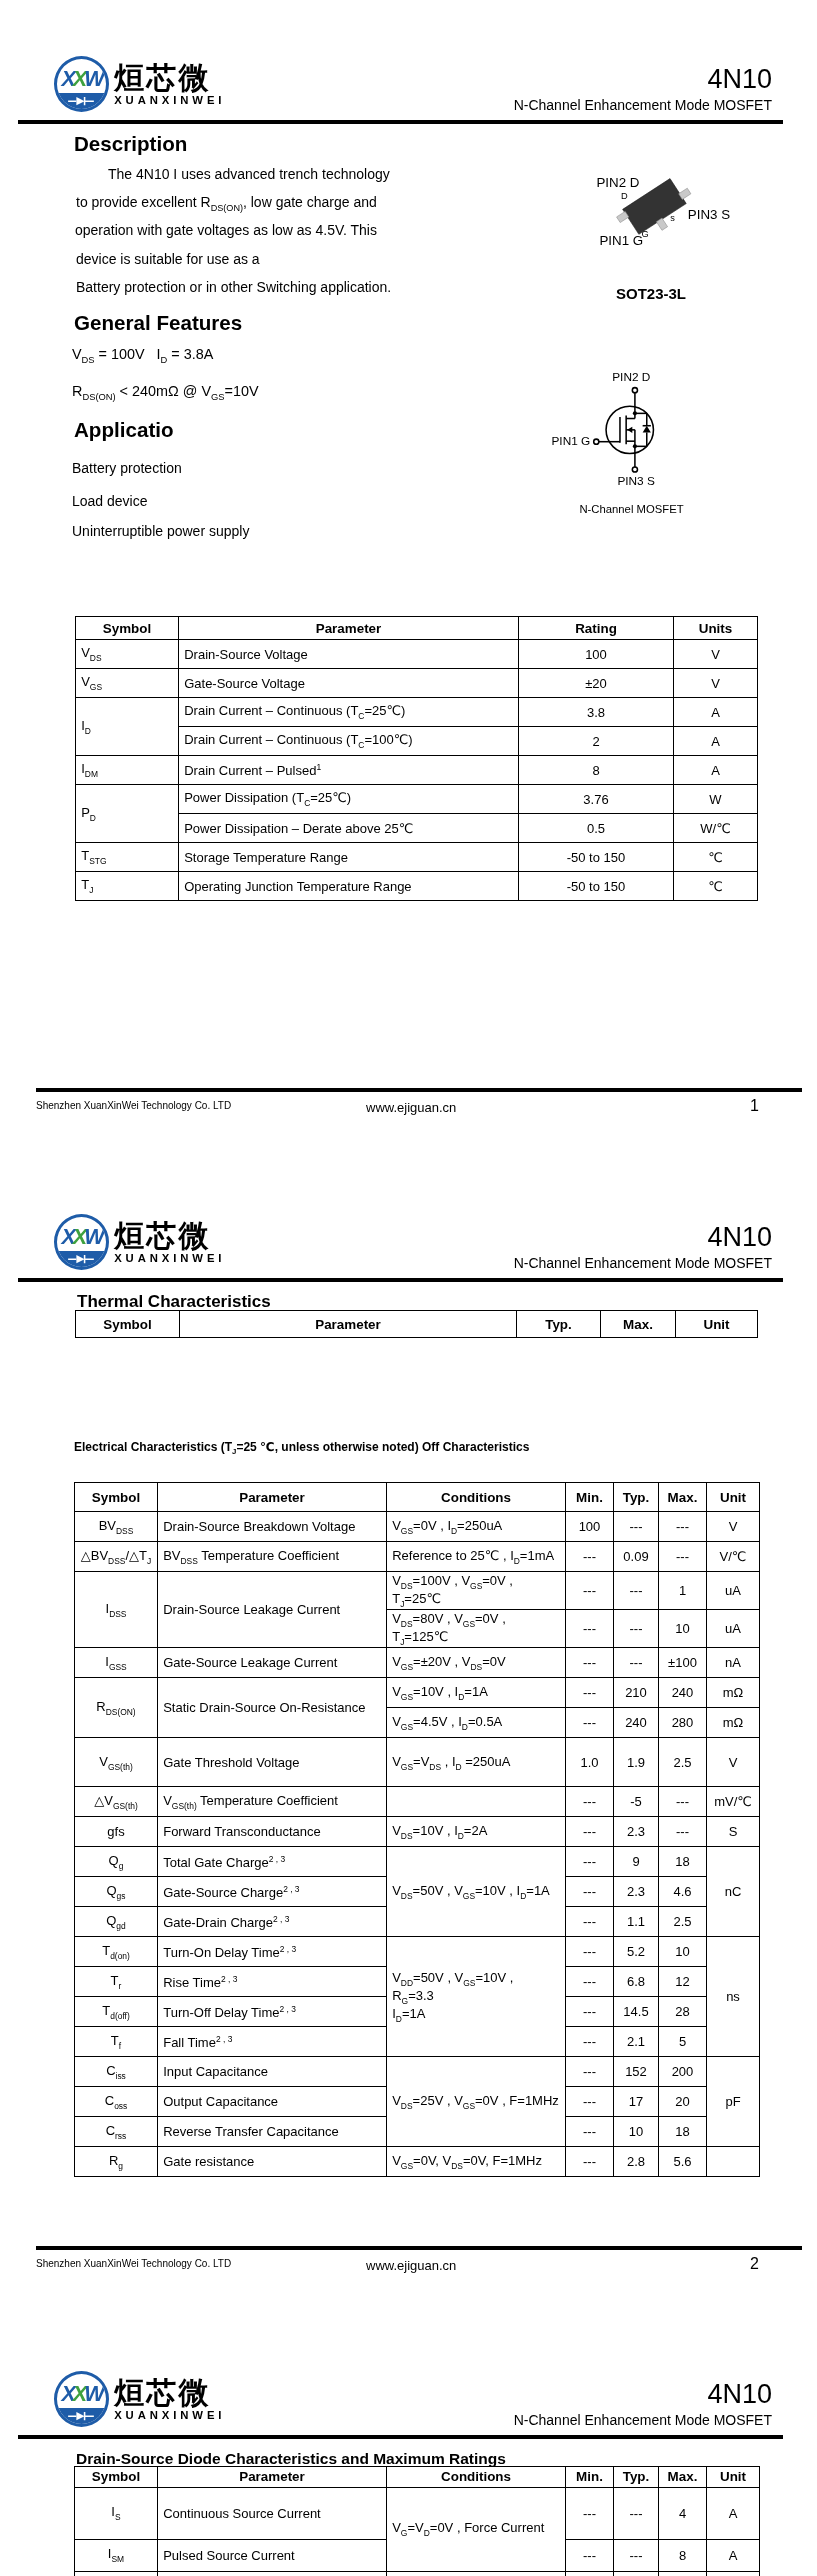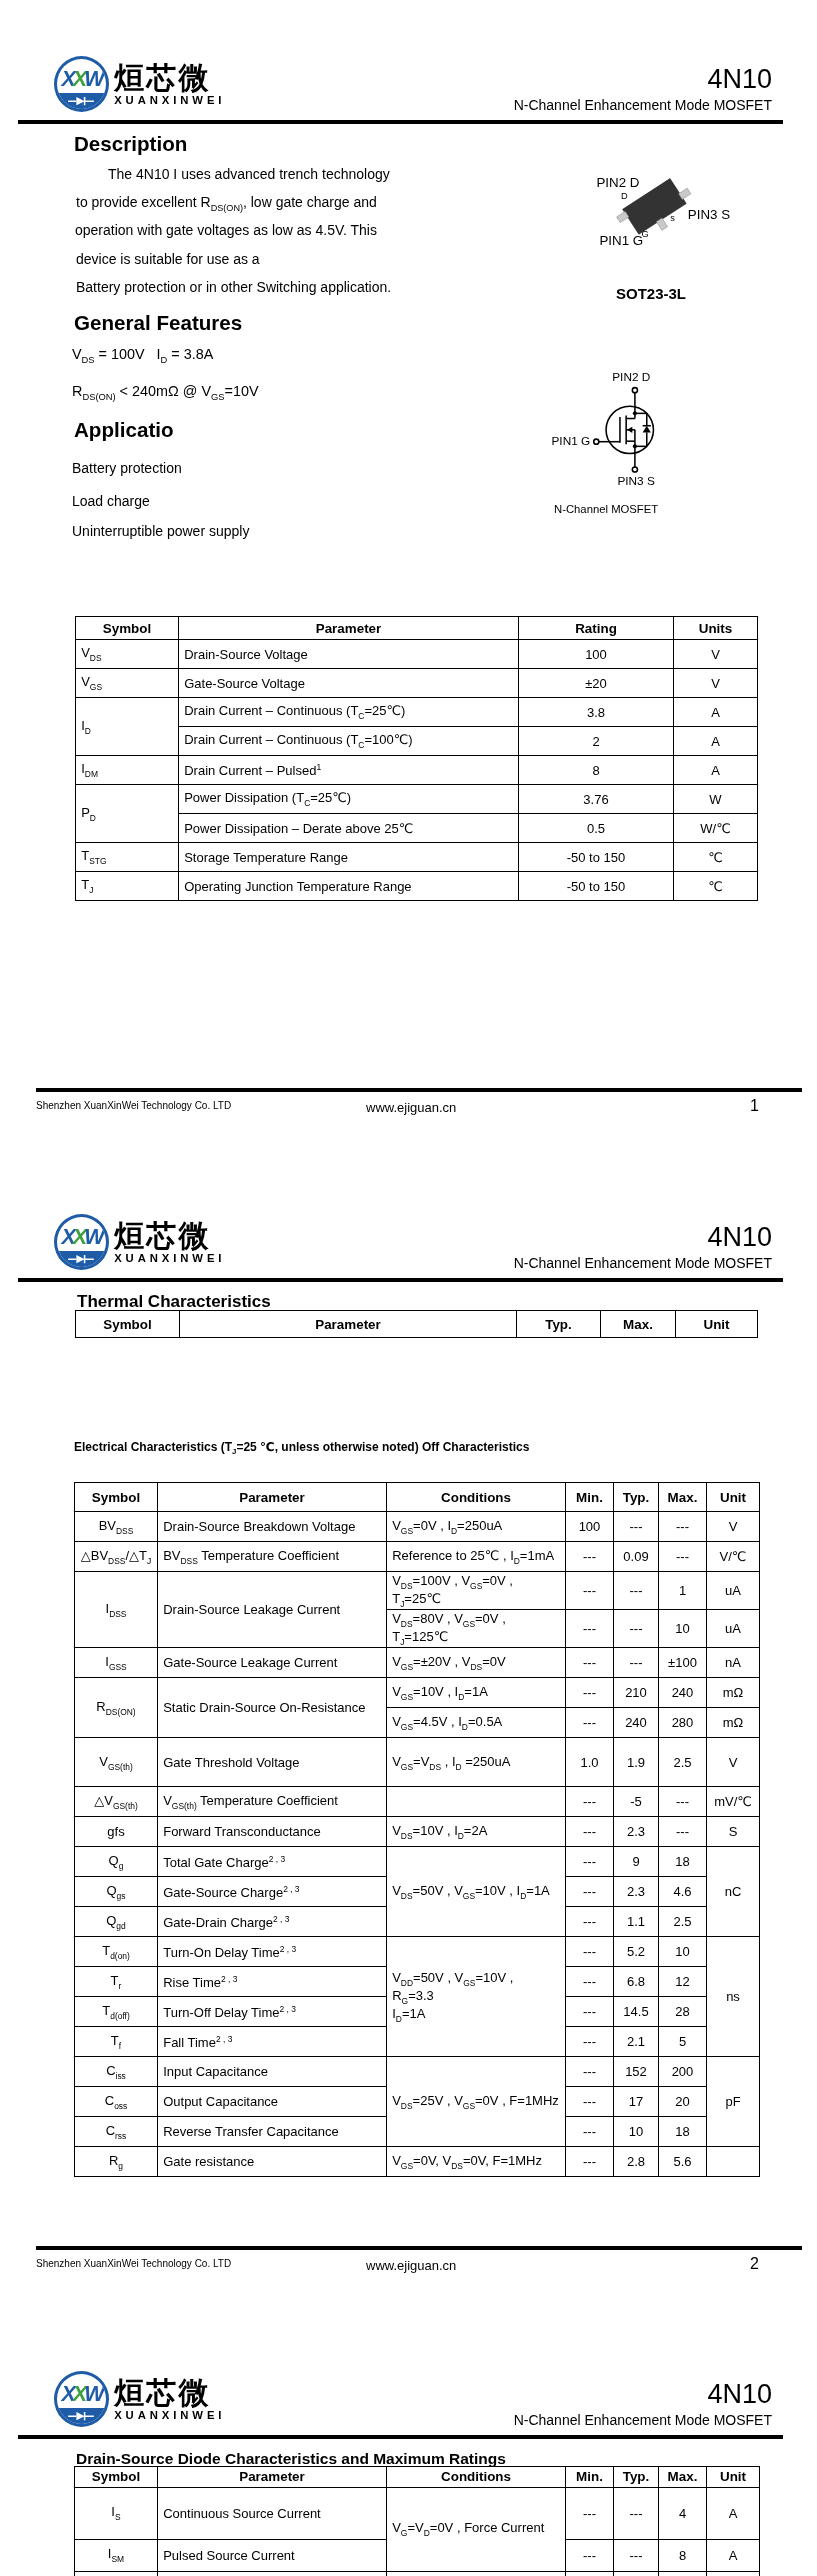--- a/index.html
+++ b/index.html
@@ -41,21 +41,21 @@
   #t-abs th { height:23px; } #t-abs td { height:29px; }
   #t-thermal th { height:27px; } #t-thermal td { height:29px; }
   #t-elec th { height:29px; } #t-elec td { height:30px; }
   #t-diode th { height:20.6px; } #t-diode td { height:23px; }
   .rh96 { height:49px !important; } .rh100 { height:52px !important; } .rh62 { height:32px !important; }
 
   sub { font-size:65%; vertical-align:sub; }
   sup { font-size:65%; vertical-align:super; }
 
   .caption { position:absolute; text-align:center; font-weight:bold; font-size:15px; }
-  .smallcap { position:absolute; font-size:11.3px; }
+  .smallcap { position:absolute; text-align:center; font-size:11.3px; }
   svg text { font-family:"Liberation Sans","DejaVu Sans",sans-serif; }
 </style>
 </head>
 <body>
 
 <div id="canvas">
 
   <section class="page" style="top:54px">
     <div class="logo">
       <div class="logo-mark">
@@ -86,21 +86,21 @@
     <div class="bodytext" style="left:75px; top:168px">operation with gate voltages as low as 4.5V. This</div>
     <div class="bodytext" style="left:76px; top:197px">device is suitable for use as a</div>
     <div class="bodytext" style="left:76px; top:225px">Battery protection or in other Switching application.</div>
 
     <div class="sect-title" style="left:74px; top:257px; font-size:20.6px">General Features</div>
     <div class="bodytext" style="left:72px; top:292px; font-size:14.4px">V<sub>DS</sub> = 100V&nbsp;&nbsp;&nbsp;I<sub>D</sub> = 3.8A</div>
     <div class="bodytext" style="left:72px; top:329px; font-size:14.4px">R<sub>DS(ON)</sub> &lt; 240mΩ @ V<sub>GS</sub>=10V</div>
 
     <div class="sect-title" style="left:74px; top:364px; font-size:20.6px">Applicatio</div>
     <div class="bodytext" style="left:72px; top:406px">Battery protection</div>
-    <div class="bodytext" style="left:72px; top:439px">Load charge</div>
+    <div class="bodytext" style="left:72px; top:439px">Load device</div>
     <div class="bodytext" style="left:72px; top:469px">Uninterruptible power supply</div>
 
     <svg style="position:absolute; left:587px; top:116px" width="216" height="95" viewBox="0 0 420 185">
       <g transform="rotate(-33 131 71)">
         <rect x="76" y="42" width="110" height="58" fill="#333" stroke="#1a1a1a"></rect>
         <rect x="58" y="48" width="20" height="13" fill="#c9c9c9" stroke="#8a8a8a"></rect>
         <rect x="184" y="76" width="20" height="13" fill="#c9c9c9" stroke="#8a8a8a"></rect>
         <rect x="118" y="98" width="13" height="20" fill="#c9c9c9" stroke="#8a8a8a"></rect>
       </g>
       <text x="18" y="34" font-size="26">PIN2 D</text>

